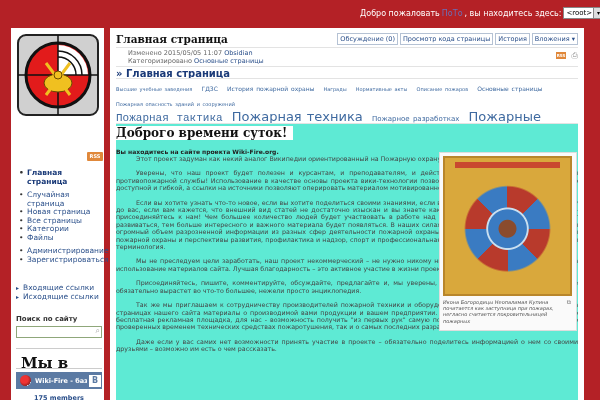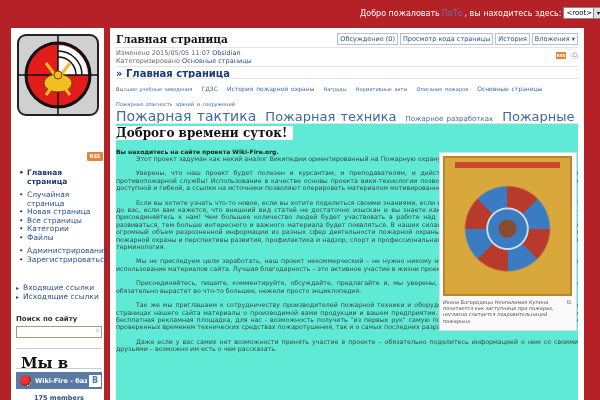--- a/index.html
+++ b/index.html
@@ -62,32 +62,32 @@
   
   .content { position:absolute; left:110px; top:28px; width:474px; height:372px; background:#fff; }
   .page-title {
     position:absolute; left:6px; top:5px; font-family:"DejaVu Serif", serif; font-weight:bold; font-size:10.5px; color:#111;
   }
   .actions { position:absolute; right:6px; top:5px; display:flex; gap:2px; }
   .actions .btn {
     border:1px solid #b5c2d4; background:#fff; color:#2a4f8a; font-size:6.5px; padding:1px 2px; white-space:nowrap;
   }
   .hr { position:absolute; left:6px; width:462px; border-top:1px solid #e3e3e3; }
-  .meta { position:absolute; left:6px; font-size:6.5px; color:#666; line-height:8px;text-align:center; }
+  .meta { position:absolute; left:18px; font-size:6.5px; color:#666; line-height:8px;text-align:center; }
   .meta a { color:#2a4f8a; }
   .rss-small { position:absolute; right:18px; top:24px; width:10px; height:7px; background:#e0883a; color:#fff; font-size:4px; line-height:7px; text-align:center; font-weight:bold; }
   .print-icon { position:absolute; right:6px; top:23px; font-size:8px; color:#888; }
   .breadcrumb { position:absolute; left:6px; top:40px; font-size:10px; font-weight:bold; color:#1a3a78; }
 
   .tagcloud { position:absolute; left:6px; top:52px; width:462px; line-height:11px; color:#3f6aa0; word-spacing:1px; }
   .tagcloud span { margin-right:3px; }
   .t1 { font-size:5px; }
   .t2 { font-size:6px; }
   .t3 { font-size:7px; }
-  .t4 { font-size:14px; }
+  .t4 { font-size:11px;font-family:Liberation Mono, monospace; }
   .t5 { font-size:13px; }
 
   .article { position:absolute; left:6px; top:95px; width:462px; height:277px; border-top:1px solid #e3e3e3; background:#5eead4; }
   .welcome { position:absolute; left:0px; top:2px; font-family:"DejaVu Serif", serif; font-weight:bold; font-size:12px; color:#111; background:#fff; padding-right:6px; }
   .lead { position:absolute; left:0; top:24px; font-size:6px; font-weight:bold; color:#222; }
   .body-text { position:absolute; left:0; top:31px; width:462px; font-size:6.3px; line-height:7.4px; color:#444; text-align:justify; }
   .body-text p { margin:0 0 7px 0; text-indent:20px; }
   .figure {
     position:absolute; left:323px; top:28px; width:136px; height:177px; background:#fafafa; border:1px solid #ddd;
   }

